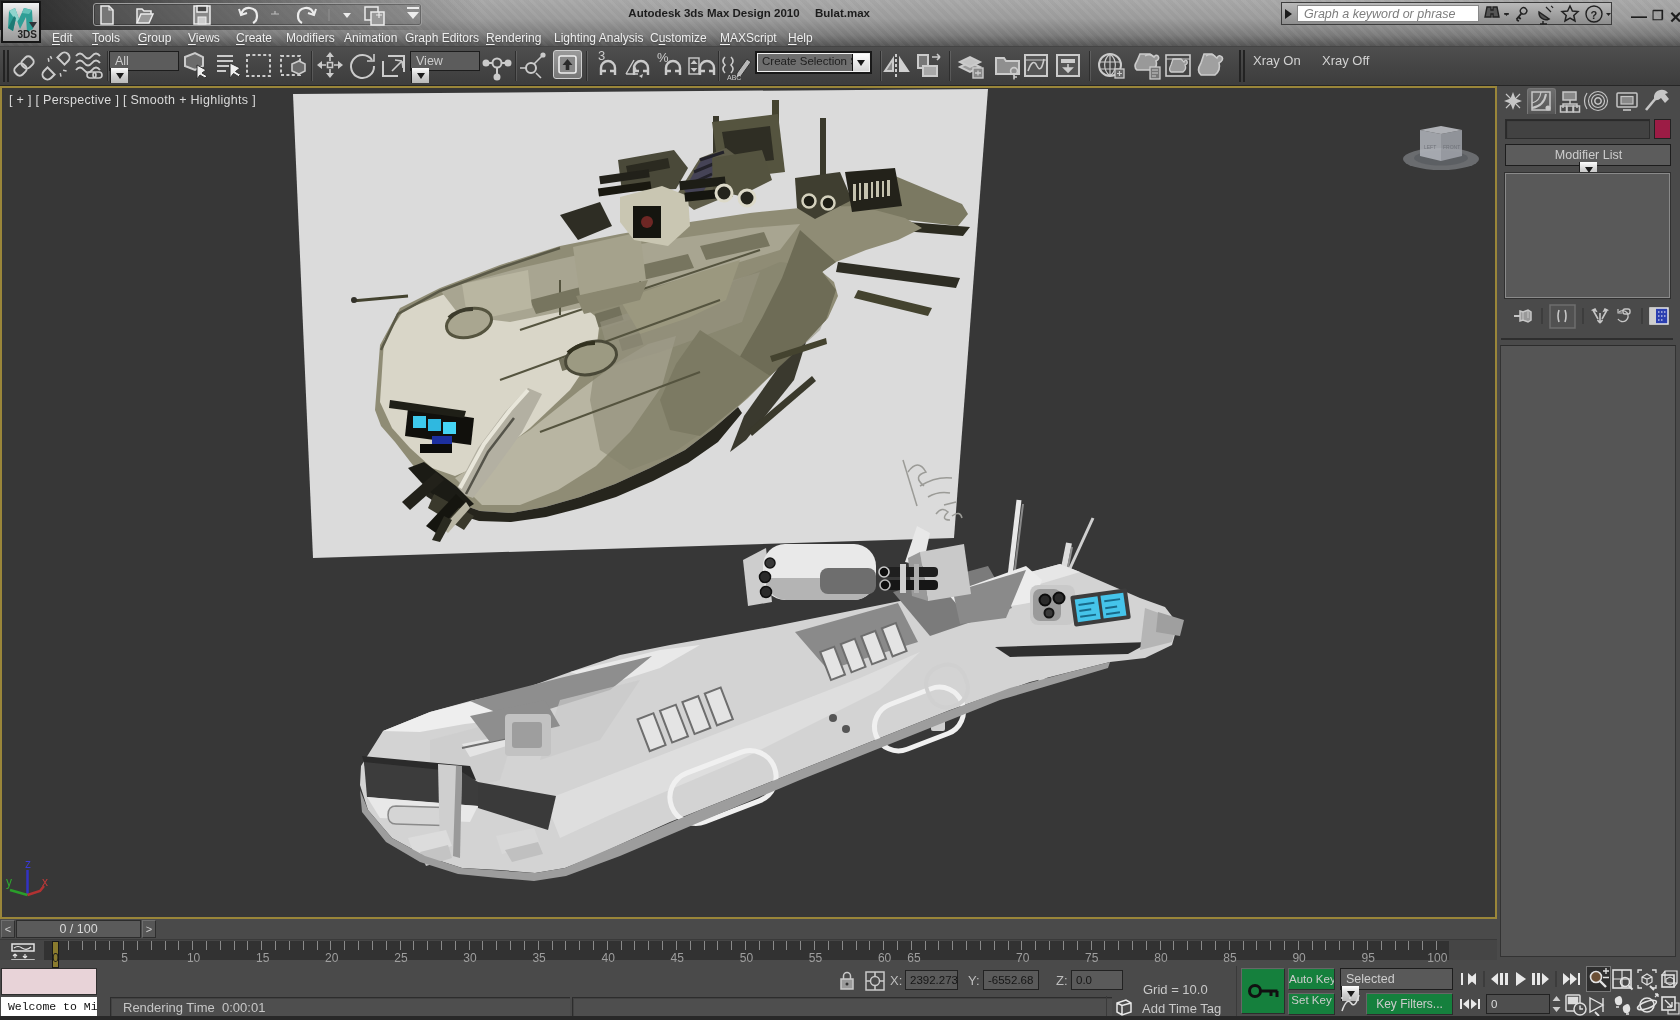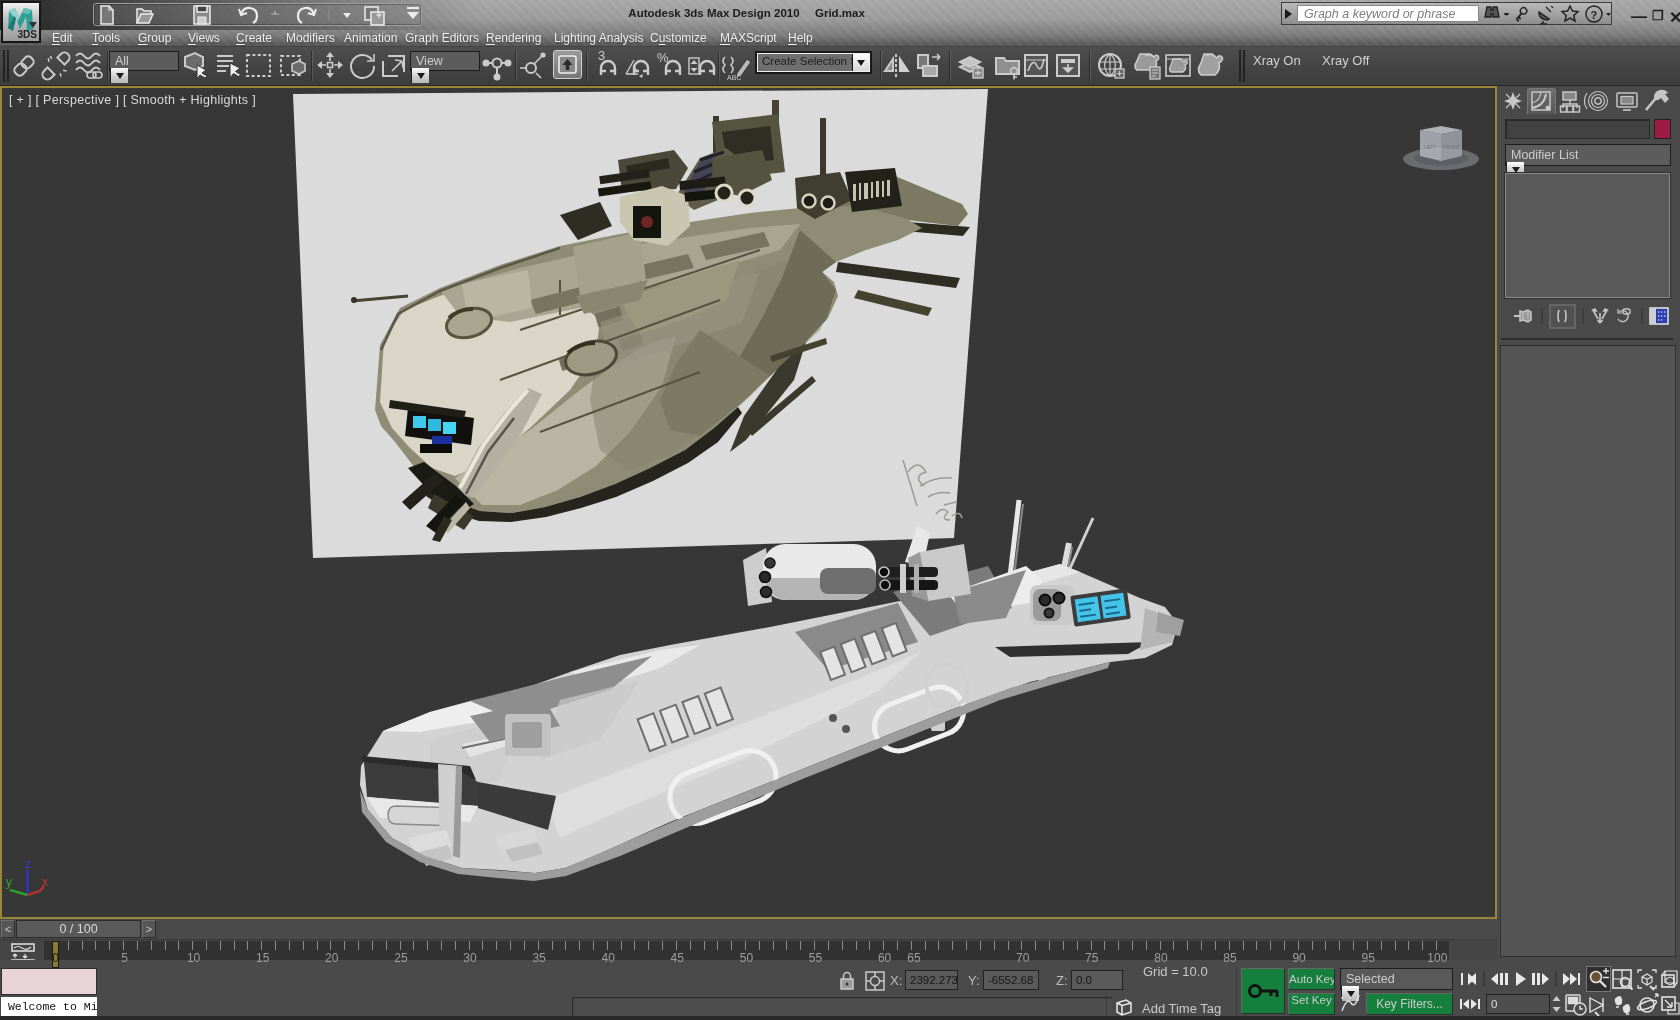--- a/index.html
+++ b/index.html
@@ -57,21 +57,21 @@
 
 
 #viewport { position:absolute; left:0; top:86px; width:1497px; height:833px; background:#373737;
   border:2px solid #9a8639; }
 #vplabel { position:absolute; left:7px; top:5px; color:#dadada; font-size:12.5px; letter-spacing:.3px; }
 
 
 #cmdpanel { position:absolute; left:1497px; top:86px; width:183px; height:874px; background:#4a4a4a; }
 #namefield { position:absolute; left:8px; top:33px; width:145px; height:20px; background:#424242; border:1px solid #2c2c2c; box-shadow:inset 1px 1px 1px rgba(0,0,0,.4); }
 #colorswatch { position:absolute; left:157px; top:33px; width:17px; height:20px; background:#9c1c45; border:1px solid #222; }
-#modlist { position:absolute; left:8px; top:58px; width:166px; height:22px; }
+#modlist { position:absolute; left:8px; top:58px; width:166px; height:22px;align-items:center; }
 #modlist .cfield { padding-top:3px; }
 #stackbox { position:absolute; left:8px; top:87px; width:165px; height:125px; background:#595959; border:1px solid #8a8a8a; box-shadow:0 0 0 1px #303030; }
 #stackbtns { position:absolute; left:8px; top:218px; width:168px; height:24px; }
 #rollout { position:absolute; left:3px; top:259px; width:176px; height:612px; background:#555555; border:1px solid #333; border-top:1px solid #2c2c2c; }
 #rollsep { position:absolute; left:4px; top:252px; width:172px; height:2px; background:#2e2e2e; }
 
 
 #timeslider { position:absolute; left:0; top:919px; width:1497px; height:21px; background:#4a4a4a; border-bottom:1px solid #3a3a3a;}
 #ts-handle { position:absolute; left:1px; top:1px; height:18px; }
 .tsbtn { position:absolute; top:0; width:14px; height:18px; background:#565656; border:1px solid #6e6e6e; border-bottom-color:#2e2e2e; border-right-color:#2e2e2e; color:#ccc; font-size:11px; text-align:center; line-height:16px; }
@@ -131,21 +131,21 @@
       <g transform="translate(320,11)" fill="#ececec" stroke="none">
           <path d="M-6,-3 l12,0 l-6,7 z"></path>
           <path d="M-6,-7 l12,0" stroke="#ececec" stroke-width="2"></path>
         </g>
       <path d="M236,5 l0,12" stroke="#8a8a8a"></path>
       <g transform="translate(254,11)" fill="#ececec" stroke="none">
           <path d="M-4,-2 l8,0 l-4,5 z"></path>
         </g>
     </svg>
     <div id="title-main">Autodesk 3ds Max Design 2010</div>
-    <div id="title-file">Grid.max</div>
+    <div id="title-file">Bulat.max</div>
     <div id="infocenter">
       <div id="ic-play"></div>
       <div id="ic-input">Graph a keyword or phrase</div>
       <svg class="abs" style="left:200px; top:1px" width="130" height="21" viewBox="0 0 130 21" fill="none" stroke="#222" stroke-width="1.4">
         <g transform="translate(10,10)">
             <path d="M-5,-7 l4,0 l0,3 l2,0 l0,-3 l4,0 l2,10 l-6,0 l0,-3 l-2,0 l0,3 l-6,0 z" fill="#555"></path>
           </g>
         <path d="M22,10 l5,0 M24.5,8 l0,0" stroke-width="1.2"></path>
           <path d="M22,9 l5,0 l-2.5,3 z" fill="#222" stroke="none"></path>
         <g transform="translate(39,10) rotate(40)">
@@ -779,20 +779,21 @@
       <div class="rnum" style="left:1255.1px">90</div>
         <div class="rnum" style="left:1324.2px">95</div>
       <div class="rnum" style="left:1393.3px">100</div>
       <div id="rmark"></div>
     </div>
   </div>
 
   <div id="statusbar">
     <div id="mcrpink"></div>
     <div id="mcrwhite">&nbsp;Welcome to Mi</div>
+    <div class="sfield" style="left:110px; top:37px; width:460px; height:21px; padding:2px 0 0 12px;">Rendering Time&nbsp; 0:00:01</div>
     <div class="sfield" style="left:572px; top:37px; width:540px; height:21px;"></div>
 
     <svg class="abs" style="left:838px; top:9px" width="50" height="24" viewBox="0 0 50 24" fill="none" stroke="#c9c9c9" stroke-width="1.5">
       <g transform="translate(9,12)">
           <rect x="-6" y="-2" width="12" height="10" fill="#9a9a9a"></rect>
           <path d="M-3.5,-2 l0,-3 a3.5 3.5 0 0 1 7,0 l0,3"></path>
           <circle cx="0" cy="3" r="1.5" fill="#333" stroke="none"></circle>
         </g>
       <g transform="translate(37,12)">
           <rect x="-9" y="-9" width="18" height="18"></rect>
@@ -801,21 +802,21 @@
         </g>
     </svg>
     <div class="slabel" style="left:890px; top:13px">X:</div>
     <div class="snum" style="left:905px; top:10px; width:53px;">2392.273</div>
     <div class="slabel" style="left:968px; top:13px">Y:</div>
     <div class="snum" style="left:983px; top:10px; width:56px;">-6552.68</div>
     <div class="slabel" style="left:1056px; top:13px">Z:</div>
     <div class="snum" style="left:1071px; top:10px; width:52px;">0.0</div>
 
     <div class="abs" style="left:1236px; top:6px; width:1px; height:52px; background:#3a3a3a"></div>
-    <div class="slabel" style="left:1143px; top:4px; color:#c9c9c9">Grid = 10.0</div>
+    <div class="slabel" style="left:1143px; top:22px; color:#c9c9c9">Grid = 10.0</div>
     <div class="abs" style="left:1106px; top:36px; width:1px; height:22px; background:#3a3a3a"></div>
     <svg class="abs" style="left:1113px; top:37px" width="22" height="21" viewBox="0 0 22 21" fill="none" stroke="#e8e8e8" stroke-width="1.5">
       <path d="M4,6 l9,-3 l5,3 l0,9 l-9,3 l-5,-3 z M4,6 l5,2.5 l9,-2.5 M9,8.5 l0,9.5"></path>
     </svg>
     <div class="slabel" style="left:1142px; top:41px; color:#c9c9c9">Add Time Tag</div>
 
     <div class="sbtn" style="left:1241px; top:8px; width:44px; height:46px;">
       <svg width="40" height="40" viewBox="0 0 40 40" style="margin-top:2px">
           <g stroke="#111" fill="none" stroke-width="3">
             <circle cx="12" cy="20" r="5.5"></circle>

